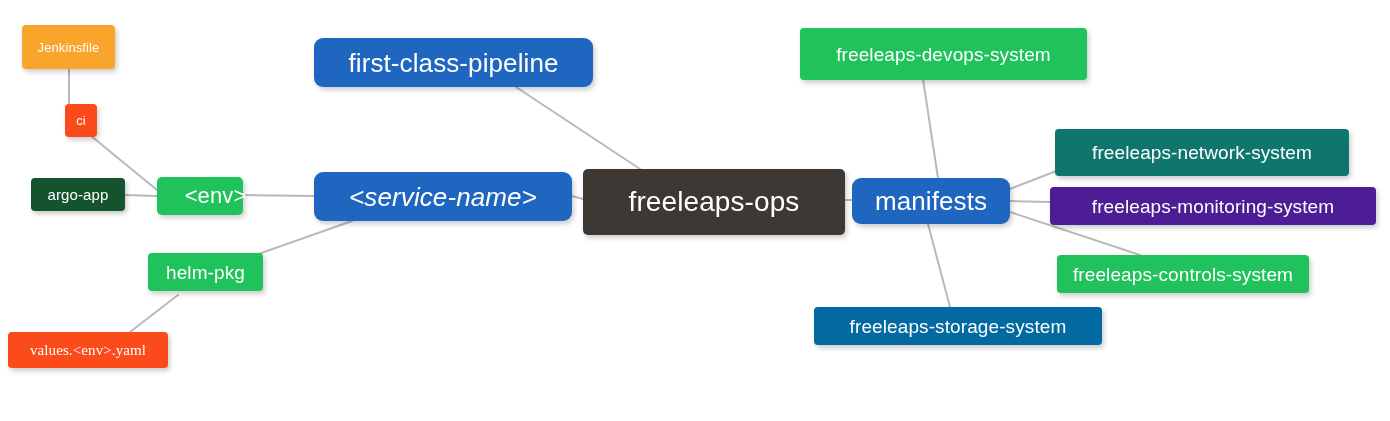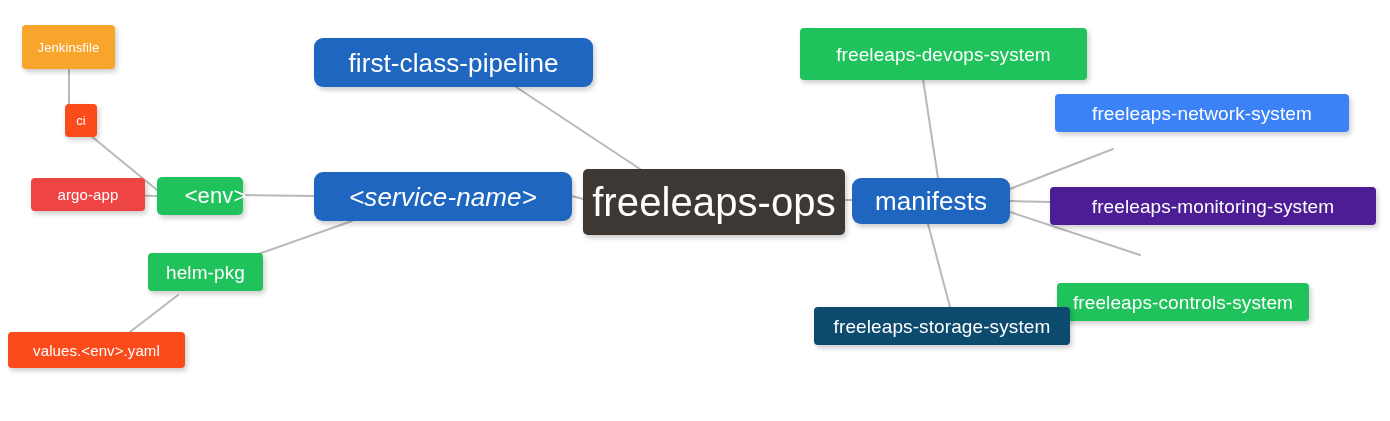--- a/index.html
+++ b/index.html
@@ -34,21 +34,21 @@
     border-radius: 4px;
     box-shadow: 2px 3px 5px rgba(0,0,0,0.20);
     line-height: 1;
     letter-spacing: 0.1px;
   }
   .node-label {
     display: block;
     pointer-events: none;
   }
   
-  .tier-root   { font-size: 40px; border-radius: 5px; }
+  .tier-root   { font-size: 28px; border-radius: 5px; }
   .tier-main   { font-size: 26px; border-radius: 9px; }
   .tier-mid    { font-size: 22px; border-radius: 5px; }
   .tier-leaf   { font-size: 19px; border-radius: 4px; }
   .tier-small  { font-size: 15px; border-radius: 4px; }
   .tier-tiny   { font-size: 13px; border-radius: 4px; }
 </style>
 </head>
 <body>
 
 <div id="canvas">
@@ -68,53 +68,53 @@
       <line x1="1010" y1="212" x2="1140" y2="255" stroke="#b9b9b9" stroke-width="2" stroke-linecap="round"></line>
       <line x1="928" y1="224" x2="950" y2="307" stroke="#b9b9b9" stroke-width="2" stroke-linecap="round"></line>
     </svg>
   <div id="node-layer">
       <div class="node tier-tiny" style="left: 22px; top: 25px; width: 93px; height: 44px; background: rgb(249, 164, 42);">
         <span class="node-label">Jenkinsfile</span>
       </div>
       <div class="node tier-tiny" style="left: 53px; top: 104px; width: 32px; height: 33px; background: rgb(251, 75, 27); margin-left: 12px;">
         <span class="node-label">ci</span>
       </div>
-      <div class="node tier-small" style="left: 31px; top: 178px; width: 114px; height: 33px; background: #ef4444;">
+      <div class="node tier-small" style="left: 31px; top: 178px; width: 94px; height: 33px; background: #14532d;">
         <span class="node-label">argo-app</span>
       </div>
       <div class="node tier-mid" style="left: 157px; top: 177px; width: 86px; height: 38px; background: rgb(31, 194, 91); padding-left: 31px;">
         <span class="node-label">&lt;env&gt;</span>
       </div>
       <div class="node tier-leaf" style="left: 148px; top: 253px; width: 115px; height: 38px; background: rgb(31, 194, 91);">
         <span class="node-label">helm-pkg</span>
       </div>
-      <div class="node tier-small" style="left: 8px; top: 332px; width: 177px; height: 36px; background: rgb(251, 75, 27);">
+      <div class="node tier-small" style="left: 8px; top: 332px; width: 160px; height: 36px; background: rgb(251, 75, 27); font-family: Liberation Serif, serif;">
         <span class="node-label">values.&lt;env&gt;.yaml</span>
       </div>
       <div class="node tier-main" style="left: 314px; top: 38px; width: 279px; height: 49px; background: rgb(31, 102, 192);">
         <span class="node-label">first-class-pipeline</span>
       </div>
       <div class="node tier-main" style="left: 314px; top: 172px; width: 258px; height: 49px; background: rgb(31, 102, 192); font-style: italic;">
         <span class="node-label">&lt;service-name&gt;</span>
       </div>
       <div class="node tier-root" style="left: 583px; top: 169px; width: 262px; height: 66px; background: rgb(61, 56, 52);">
         <span class="node-label">freeleaps-ops</span>
       </div>
       <div class="node tier-main" style="left: 852px; top: 178px; width: 158px; height: 46px; background: rgb(31, 102, 192); align-items: center;">
         <span class="node-label">manifests</span>
       </div>
       <div class="node tier-leaf" style="left: 800px; top: 28px; width: 287px; height: 52px; background: rgb(31, 194, 91);">
         <span class="node-label">freeleaps-devops-system</span>
       </div>
-      <div class="node tier-leaf" style="left: 1055px; top: 94px; width: 294px; height: 38px; background: #3b82f6;">
+      <div class="node tier-leaf" style="left: 1055px; top: 129px; width: 294px; height: 47px; background: #0f766e;">
         <span class="node-label">freeleaps-network-system</span>
       </div>
       <div class="node tier-leaf" style="left: 1050px; top: 187px; width: 326px; height: 38px; background: #4c1d95;">
         <span class="node-label">freeleaps-monitoring-system</span>
       </div>
-      <div class="node tier-leaf" style="left: 1057px; top: 255px; width: 252px; height: 38px; background: rgb(31, 194, 91); margin-top: 28px;">
+      <div class="node tier-leaf" style="left: 1057px; top: 255px; width: 252px; height: 38px; background: rgb(31, 194, 91);">
         <span class="node-label">freeleaps-controls-system</span>
       </div>
-      <div class="node tier-leaf" style="left: 814px; top: 307px; width: 256px; height: 38px; background: #0c4a6e;">
+      <div class="node tier-leaf" style="left: 814px; top: 307px; width: 288px; height: 38px; background: #0369a1;">
         <span class="node-label">freeleaps-storage-system</span>
       </div>
     </div>
 </div>
 
 </body></html>

